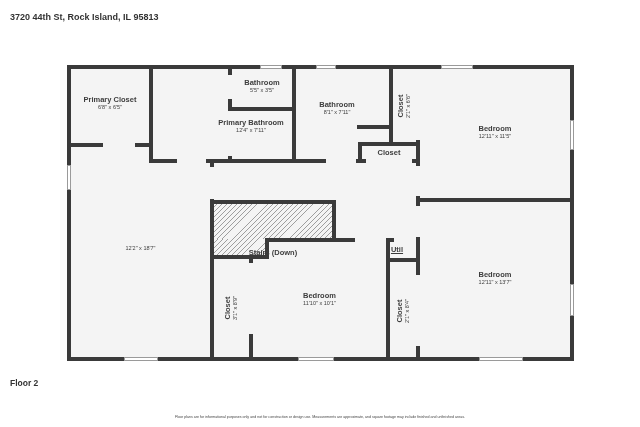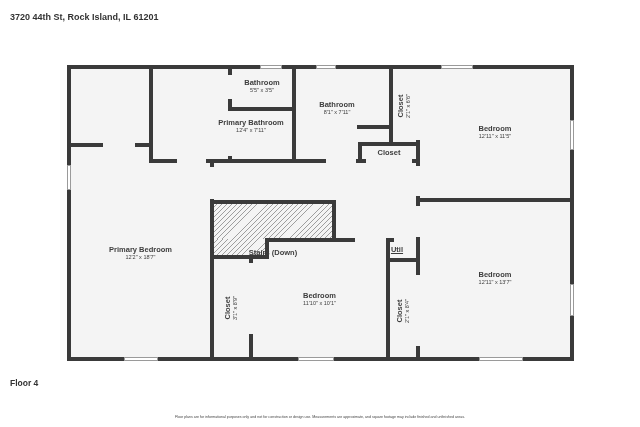--- a/index.html
+++ b/index.html
@@ -14,21 +14,21 @@
   .door{position:absolute;background:#f4f4f4;}
   .room{position:absolute;text-align:center;}
   .rname{font-size:7.5px;font-weight:bold;color:#3d3d3d;white-space:nowrap;line-height:1.2;}
   .rdim{font-size:5.5px;color:#3d3d3d;white-space:nowrap;line-height:1.3;}
   .vert{position:absolute;transform:rotate(-90deg);transform-origin:center center;text-align:center;}
   .stairs{position:absolute;background:repeating-linear-gradient(135deg,#f4f4f4 0px,#f4f4f4 3px,#9e9e9e 3px,#9e9e9e 3.6px);}
 </style>
 </head>
 <body>
 
-<div class="address">3720 44th St, Rock Island, IL 61201</div>
+<div class="address">3720 44th St, Rock Island, IL 95813</div>
 
 <div class="plan">
 
   <div class="floor" style="left:68px;top:66px;width:505px;height:294px;"></div>
   <div class="stairs" style="left:213px;top:203px;width:120px;height:36px;"></div>
   <div class="stairs" style="left:213px;top:239px;width:55px;height:18px;"></div>
 
   <div class="w" style="left:67px;top:65px;width:507px;height:4px;"></div>
   <div class="w" style="left:67px;top:357px;width:507px;height:4px;"></div>
   <div class="w" style="left:67px;top:65px;width:4px;height:296px;"></div>
@@ -79,20 +79,24 @@
   <div class="w" style="left:249px;top:334px;width:4px;height:27px;"></div>
   <div class="w" style="left:386px;top:238px;width:4px;height:123px;"></div>
   <div class="w" style="left:386px;top:238px;width:8px;height:4px;"></div>
 
   <div class="w" style="left:386px;top:258px;width:34px;height:4px;"></div>
   <div class="w" style="left:416px;top:237px;width:4px;height:38px;"></div>
   <div class="w" style="left:416px;top:346px;width:4px;height:15px;"></div>
 
   <div class="door" style="left:103px;top:144px;width:32px;height:2px;"></div>
 
+  <div class="room" style="left:71px;top:95px;width:78px;">
+    <div class="rname">Primary Closet</div>
+    <div class="rdim">6'8" x 6'5"</div>
+  </div>
   <div class="room" style="left:232px;top:78px;width:60px;">
     <div class="rname">Bathroom</div>
     <div class="rdim">5'5" x 3'5"</div>
   </div>
   <div class="room" style="left:153px;top:118px;width:140px;margin-left:28px;">
     <div class="rname">Primary Bathroom</div>
     <div class="rdim">12'4" x 7'11"</div>
   </div>
   <div class="room" style="left:296px;top:100px;width:82px;">
     <div class="rname">Bathroom</div>
@@ -103,21 +107,20 @@
     <div class="rdim">2'1" x 6'6"</div>
   </div>
   <div class="room" style="left:362px;top:148px;width:54px;">
     <div class="rname">Closet</div>
   </div>
   <div class="room" style="left:420px;top:124px;width:150px;">
     <div class="rname">Bedroom</div>
     <div class="rdim">12'11" x 11'5"</div>
   </div>
   <div class="room" style="left:71px;top:245px;width:139px;">
-    <div class="rname">Primary Bedroom</div>
     <div class="rdim">12'2" x 18'7"</div>
   </div>
   <div class="room" style="left:213px;top:216px;width:120px;margin-top:32px;">
     <div class="rname">Stairs (Down)</div>
   </div>
   <div class="vert" style="left:201px;top:300px;width:60px;">
     <div class="rname">Closet</div>
     <div class="rdim">3'1" x 8'9"</div>
   </div>
   <div class="room" style="left:253px;top:291px;width:133px;">
@@ -130,14 +133,14 @@
   <div class="vert" style="left:373px;top:303px;width:60px;">
     <div class="rname">Closet</div>
     <div class="rdim">2'1" x 8'4"</div>
   </div>
   <div class="room" style="left:420px;top:270px;width:150px;">
     <div class="rname">Bedroom</div>
     <div class="rdim">12'11" x 13'7"</div>
   </div>
 </div>
 
-<div class="floorlabel">Floor 4</div>
+<div class="floorlabel">Floor 2</div>
 <div class="disclaimer">Floor plans are for informational purposes only and not for construction or design use. Measurements are approximate, and square footage may include finished and unfinished areas.</div>
 
 </body></html>

